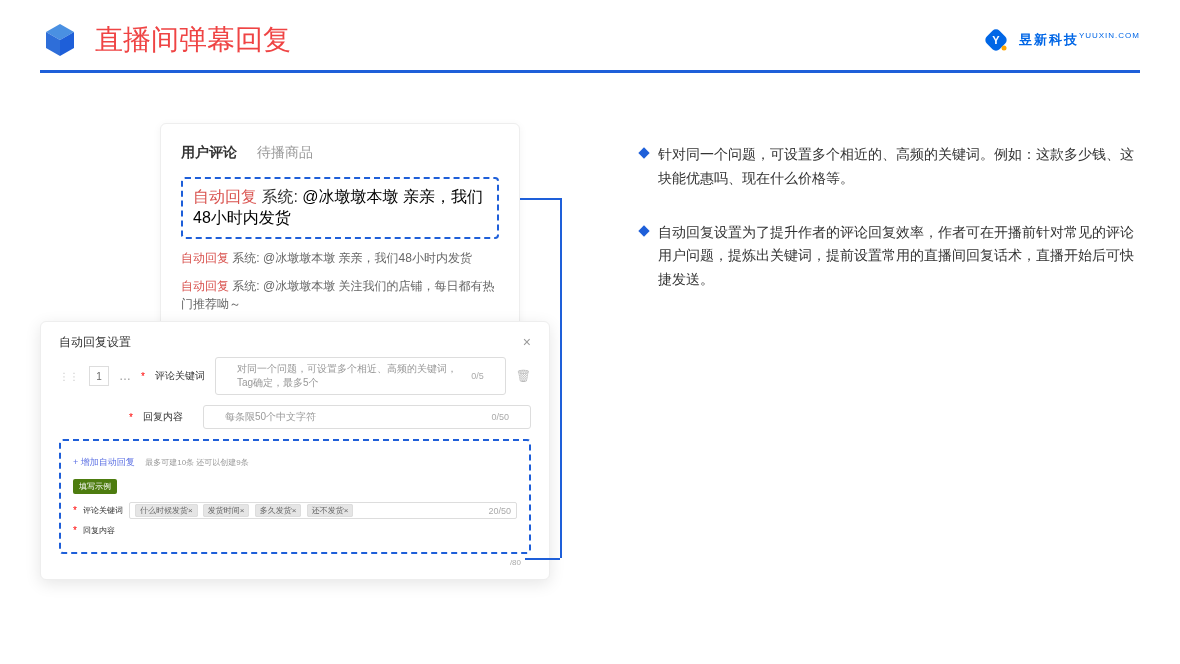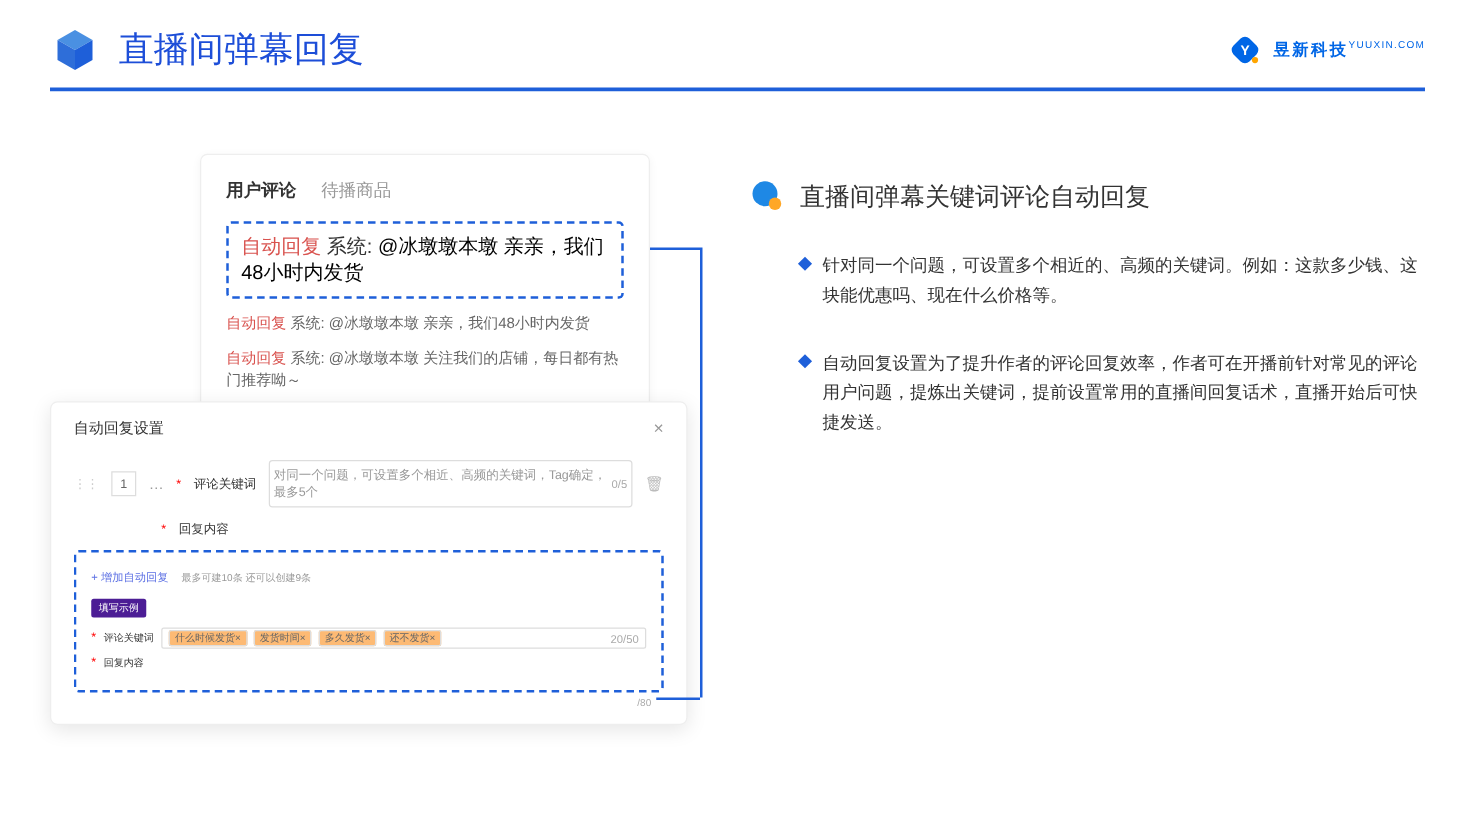--- a/index.html
+++ b/index.html
@@ -1,21 +1,21 @@
 <!DOCTYPE html>
 <html><head>
 <meta charset="utf-8">
 <style>
 * { margin: 0; padding: 0; box-sizing: border-box; }
 body { width: 1180px; height: 664px; font-family: "Microsoft YaHei", sans-serif; background: #fff; position: relative; overflow: hidden; }
 
 .header { display: flex; align-items: center; justify-content: space-between; padding: 20px 40px 10px 40px; }
 .header-left { display: flex; align-items: center; gap: 15px; }
 .cube-icon { width: 40px; height: 40px; position: relative; }
-.title { font-size: 28px; font-weight: 500; color: #1d4ed8; }
+.title { font-size: 28px; font-weight: 500; color: #ef4444; }
 .logo-right { display: flex; align-items: center; gap: 8px; }
 .logo-diamond { width: 30px; height: 30px; }
 .logo-text { display: flex; flex-direction: row; }
 .logo-cn { font-size: 13px; color: #0066e6; font-weight: bold; letter-spacing: 2px; }
 .logo-en { font-size: 8px; color: #0066e6; letter-spacing: 1px; }
 
 .divider-line { height: 3px; background: #1e5fd9; margin: 0 40px; }
 
 .content { display: flex; padding: 50px 40px 20px; gap: 40px; }
 
@@ -26,41 +26,41 @@
 .tab { color: #999; }
 .tab.active { color: #333; font-weight: bold; }
 
 .highlighted-comment { border: 2px dashed #1e5fd9; border-radius: 4px; padding: 8px 10px; margin-bottom: 10px; position: relative; }
 .comment-line { font-size: 12px; margin-bottom: 10px; color: #333; line-height: 1.5; }
 .auto-reply { color: #d9534f; }
 .system-text { color: #333; }
 .comment-line-muted { color: #666; }
 
 .settings-card { position: absolute; top: 198px; left: 0; background: #fff; border: 1px solid #eee; border-radius: 6px; padding: 12px 18px; width: 510px; box-shadow: 0 4px 16px rgba(0,0,0,0.1); }
-.settings-header { display: flex; justify-content: space-between; align-items: flex-start; margin-bottom: 17px; }
+.settings-header { display: flex; justify-content: space-between; align-items: flex-start; margin-bottom: 6px; }
 .settings-title { font-size: 12px; color: #333; }
 .close-x { color: #999; cursor: pointer; font-size: 14px; }
 
 .form-row { display: flex; align-items: center; gap: 10px; margin-bottom: 10px; }
 .drag-handle { color: #ccc; font-size: 10px; }
 .index-box { width: 20px; height: 20px; border: 1px solid #ddd; display: flex; align-items: center; justify-content: center; font-size: 10px; color: #666; }
 .more-dots { color: #999; font-size: 12px; }
 .req-star { color: #f00; font-size: 10px; }
 .form-label { font-size: 10px; color: #333; min-width: 50px; }
-.form-input { flex: 1; border: 1px solid #ddd; border-radius: 3px; padding: 4px 3px; font-size: 10px; color: #999; position: relative; display: flex; justify-content: space-between; align-items: center; }
+.form-input { flex: 1; border: 1px solid #ddd; border-radius: 3px; padding: 4px 21px; font-size: 10px; color: #999; position: relative; display: flex; justify-content: space-between; align-items: center; }
 .input-counter { font-size: 9px; color: #aaa; }
 .trash-icon { color: #bbb; font-size: 12px; }
 
 .sub-indent { margin-left: 70px; }
 
 .example-box { border: 2px dashed #1e5fd9; border-radius: 4px; padding: 10px 12px; margin-top: 10px; }
 .add-link { font-size: 9px; color: #5e72e4; margin-bottom: 6px; }
 .quota-text { font-size: 8px; color: #999; margin-left: 6px; }
-.badge-purple { background: #4c1d95; color: #fff; font-size: 8px; padding: 2px 6px; border-radius: 2px; display: inline-block; margin-bottom: 8px; }
-.tag-chip { background: #fdba74; border: 1px solid #ddd; border-radius: 2px; padding: 1px 4px; font-size: 8px; color: #666; margin-right: 3px; }
+.badge-purple { background: #4d7c0f; color: #fff; font-size: 8px; padding: 2px 6px; border-radius: 2px; display: inline-block; margin-bottom: 8px; }
+.tag-chip { background: #e5e5e5; border: 1px solid #ddd; border-radius: 2px; padding: 1px 4px; font-size: 8px; color: #666; margin-right: 3px; }
 .ex-row { display: flex; align-items: center; gap: 6px; margin-bottom: 6px; }
 .ex-label { font-size: 8px; color: #333; min-width: 40px; }
 .ex-input { flex: 1; border: 1px solid #ddd; border-radius: 2px; padding: 2px 5px; font-size: 8px; color: #888; display: flex; justify-content: space-between; align-items: center; }
 
 .connector { position: absolute; border-left: 2px solid #1e5fd9; }
 .connector-h { position: absolute; border-top: 2px solid #1e5fd9; }
 
 .right-panel { flex: 1; padding-top: 20px; }
 .section-header { display: flex; align-items: center; gap: 12px; margin-bottom: 30px; }
 .bubble-icon { width: 28px; height: 28px; position: relative; }
@@ -144,20 +144,24 @@
         <div class="form-input">
           <span>对同一个问题，可设置多个相近、高频的关键词，Tag确定，最多5个</span>
           <span class="input-counter">0/5</span>
         </div>
         <span class="trash-icon">🗑</span>
       </div>
 
       <div class="form-row sub-indent">
         <span class="req-star">*</span>
         <span class="form-label">回复内容</span>
+        <div class="form-input">
+          <span>每条限50个中文字符</span>
+          <span class="input-counter">0/50</span>
+        </div>
       </div>
 
       <div class="example-box">
         <div style="margin-bottom:6px;">
           <span class="add-link">+ 增加自动回复</span>
           <span class="quota-text">最多可建10条 还可以创建9条</span>
         </div>
         <div class="badge-purple">填写示例</div>
 
         <div class="ex-row">
@@ -181,29 +185,20 @@
       </div>
       <div style="text-align:right; font-size:8px; color:#aaa; margin-top:4px; padding-right:10px;">/80</div>
     </div>
 
     <div class="connector-h" style="top:75px; left:480px; width:40px;"></div>
     <div class="connector" style="top:75px; left:520px; height:360px;"></div>
     <div class="connector-h" style="top:435px; left:485px; width:35px;"></div>
   </div>
 
   <div class="right-panel">
-    <div class="section-header">
-      <div class="bubble-icon">
-        <svg viewBox="0 0 28 28" width="28" height="28">
-          <circle cx="12" cy="12" r="10" fill="#1e88e5"></circle>
-          <circle cx="20" cy="20" r="5" fill="#ffa726"></circle>
-        </svg>
-      </div>
-      <div class="section-title">直播间弹幕关键词评论自动回复</div>
-    </div>
 
     <div class="bullet-list">
       <div class="bullet-item">
         <div class="diamond-bullet"></div>
         <div class="bullet-text">针对同一个问题，可设置多个相近的、高频的关键词。例如：这款多少钱、这块能优惠吗、现在什么价格等。</div>
       </div>
       <div class="bullet-item">
         <div class="diamond-bullet"></div>
         <div class="bullet-text">自动回复设置为了提升作者的评论回复效率，作者可在开播前针对常见的评论用户问题，提炼出关键词，提前设置常用的直播间回复话术，直播开始后可快捷发送。</div>
       </div>

